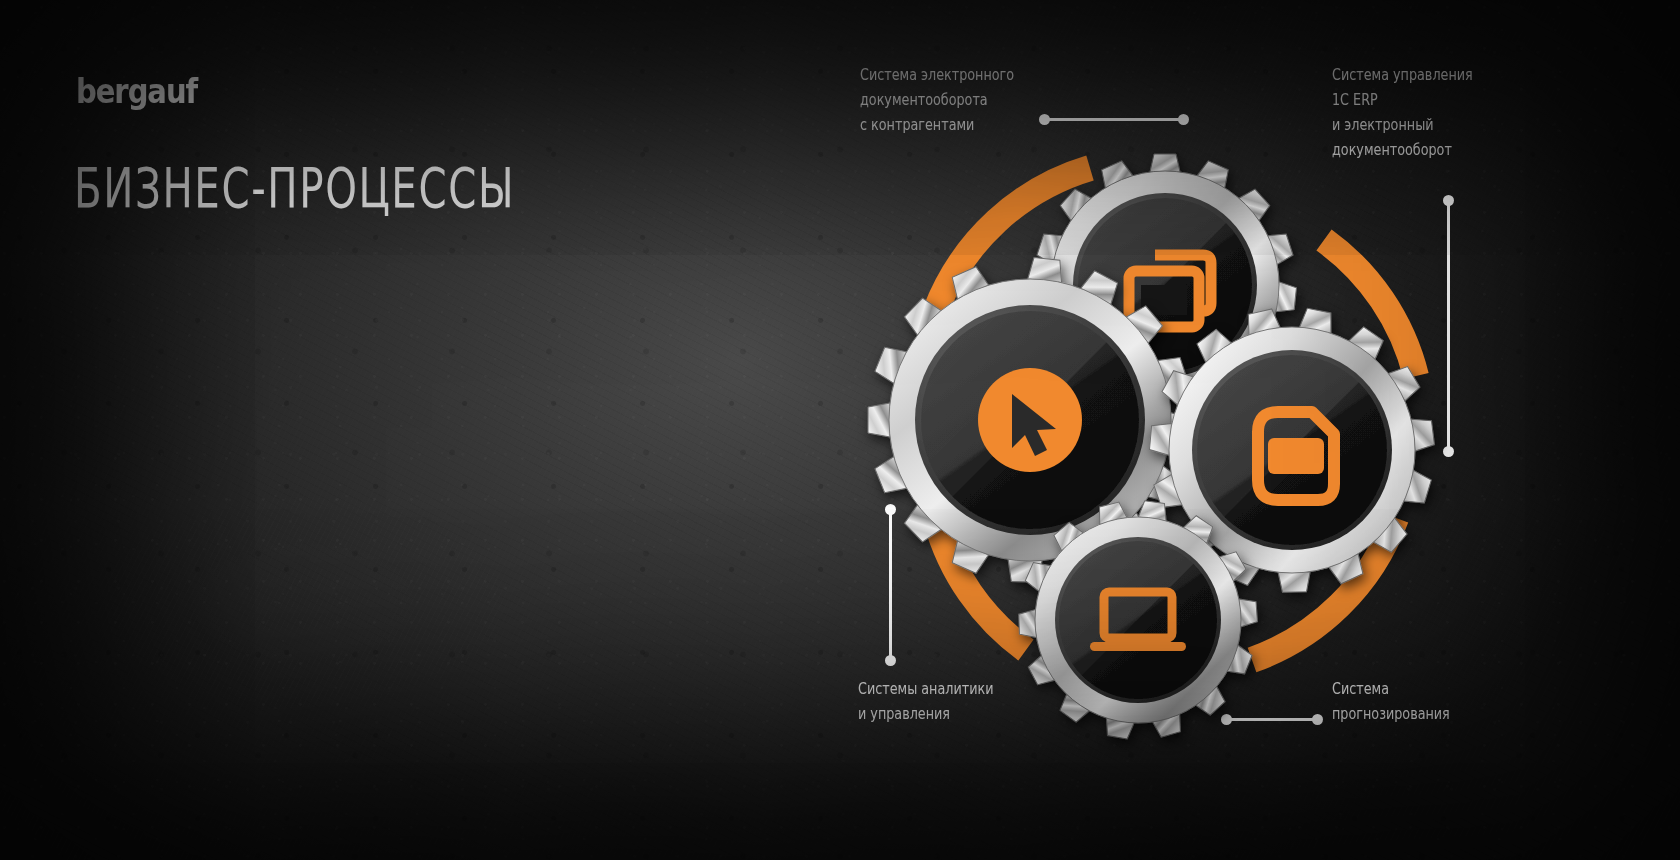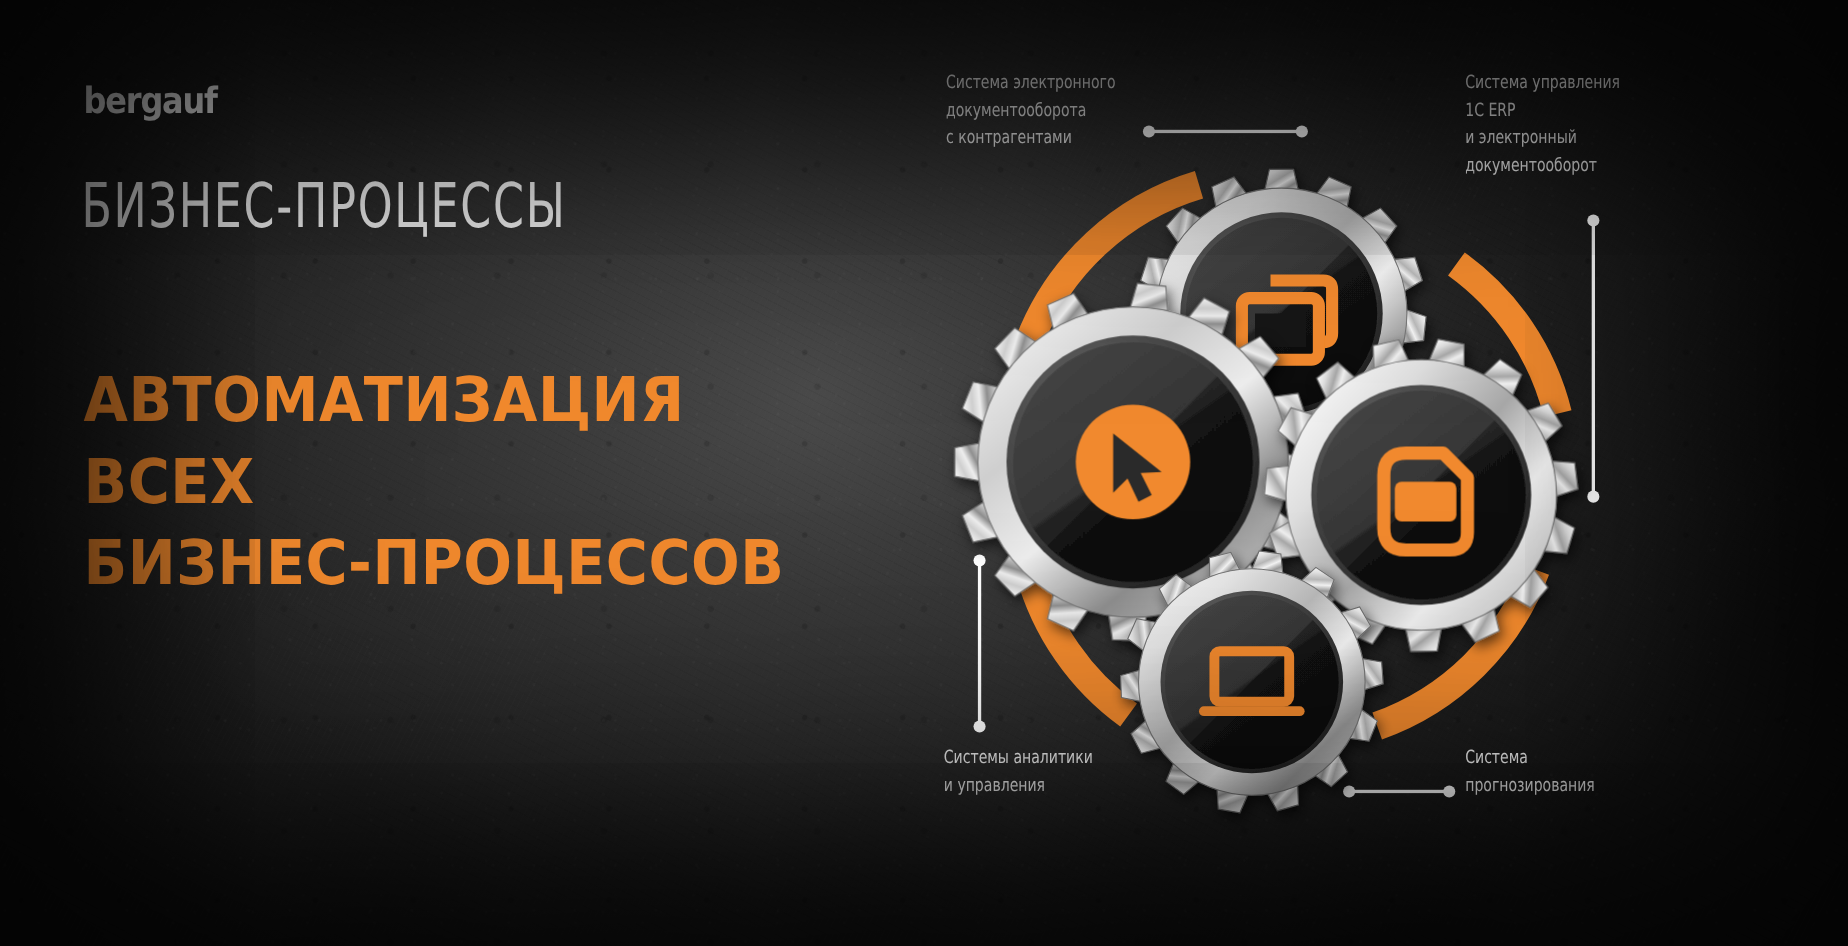--- a/index.html
+++ b/index.html
@@ -95,25 +95,20 @@
 <body>
 
 <div class="stage">
   <div class="grain"></div>
   <div class="grain2"></div>
 
   <div class="logo">bergauf</div>
 
   <div class="kicker">БИЗНЕС-ПРОЦЕССЫ</div>
 
-  <div class="headline">
-    <div class="hl">АВТОМАТИЗАЦИЯ</div>
-    <div class="hl">ВСЕХ</div>
-    <div class="hl">БИЗНЕС-ПРОЦЕССОВ</div>
-  </div>
 
   <div class="anno a-tl">
     <div>Система электронного</div>
     <div>документооборота</div>
     <div>с контрагентами</div>
   </div>
   <div class="conn conn-h" style="left:1040px;top:118px;width:148px;">
     <span class="dot d1"></span>
     <span class="dot d2"></span>
   </div>

